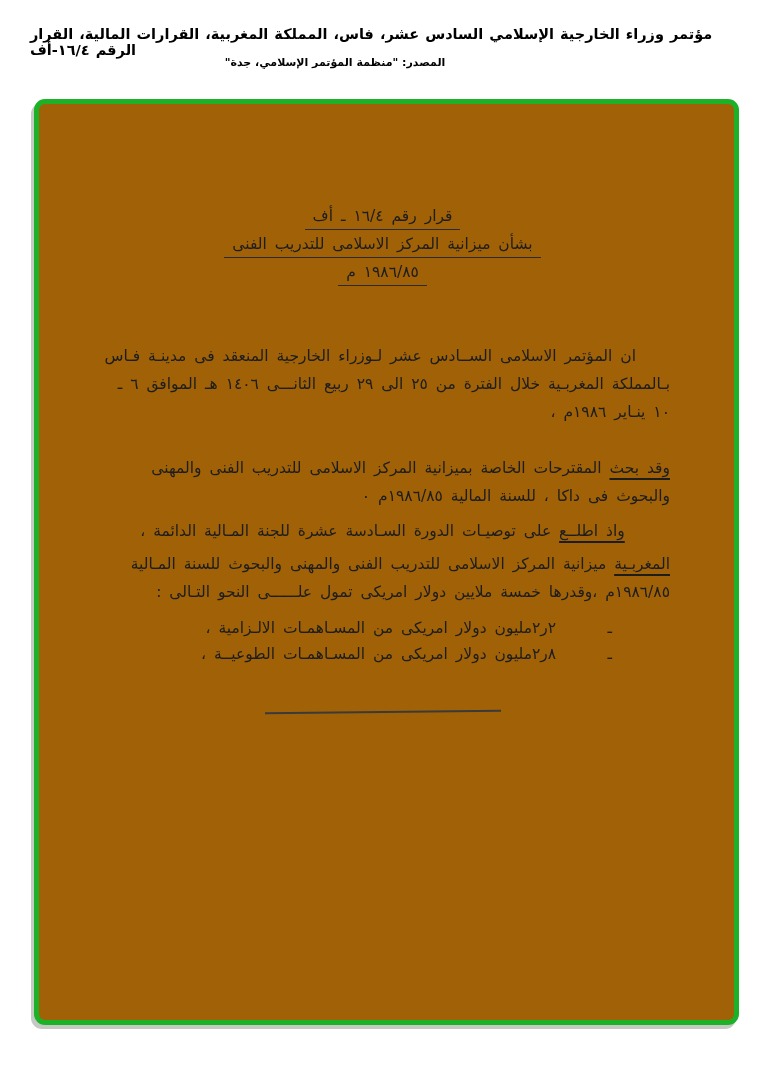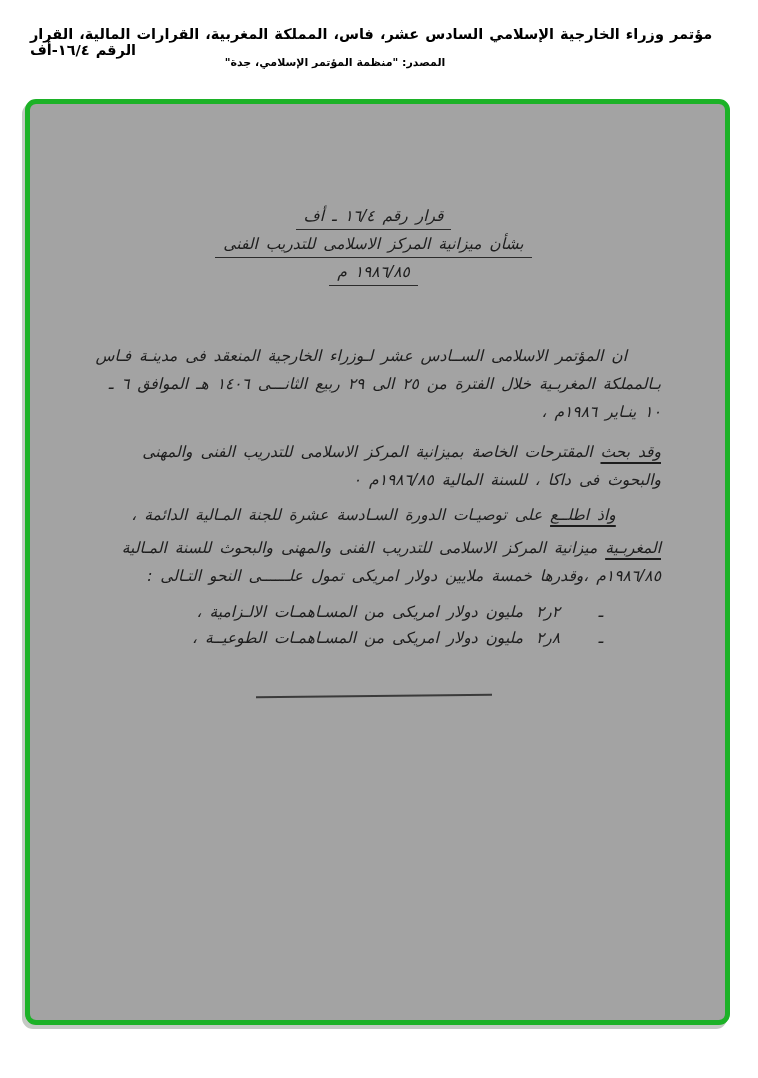--- a/index.html
+++ b/index.html
@@ -18,27 +18,26 @@
     font-weight:bold; font-size:14.5px; color:#000;
     word-spacing:1px;
   }
   .hdr-line2 {
     position:absolute; top:56px; left:0; right:88px;
     direction:rtl; text-align:center;
     font-weight:bold; font-size:11px; color:#000;
   }
   
   .doc-frame {
-    position:absolute; left:25px; top:99px;
+    position:absolute; left:34px; top:99px;
     width:695px; height:916px;
     border:5px solid #1cb227;
     border-radius:11px;
     box-shadow:-3px 4px 0 rgba(125,135,125,0.45);
-    background:#a3a3a3;
-    font-style:italic;
+    background:#a16207;
   }
   .doc-content {
     position:absolute; top:0; left:0; right:0; bottom:0;
     direction:rtl;
     padding:98px 64px 0 56px;
     font-size:15.5px;
     line-height:28px;
     word-spacing:3px;
   }
   
@@ -53,31 +52,31 @@
     line-height:20px;
   }
   
   .para { text-align:right; margin:0; }
   .para .lead {
     text-decoration:underline;
     text-underline-offset:5px;
     text-decoration-thickness:1.5px;
   }
   .p1 { margin-top:56px; text-indent:34px; }
-  .p2 { margin-top:12px;text-align:right; }
+  .p2 { margin-top:28px;text-align:right; }
   .p3 { margin-top:7px;text-align:center; }
   .p4 { margin-top:5px; }
   
   .bullets { margin-top:9px; padding-right:58px; }
   .bullet-row { display:flex; line-height:26px; }
   .b-marker { width:30px; flex:none; }
   .b-amount {
     width:50px; flex:none;
     direction:ltr; unicode-bidi:bidi-override;
-    text-align:center;
+    text-align:left;
   }
   .b-text { flex:none; }
   
   .sig-rule {
     width:236px; height:2px;
     background:#3a3a3a;
     margin:44px auto 0;
     transform:rotate(-0.55deg);
   }
 </style>

